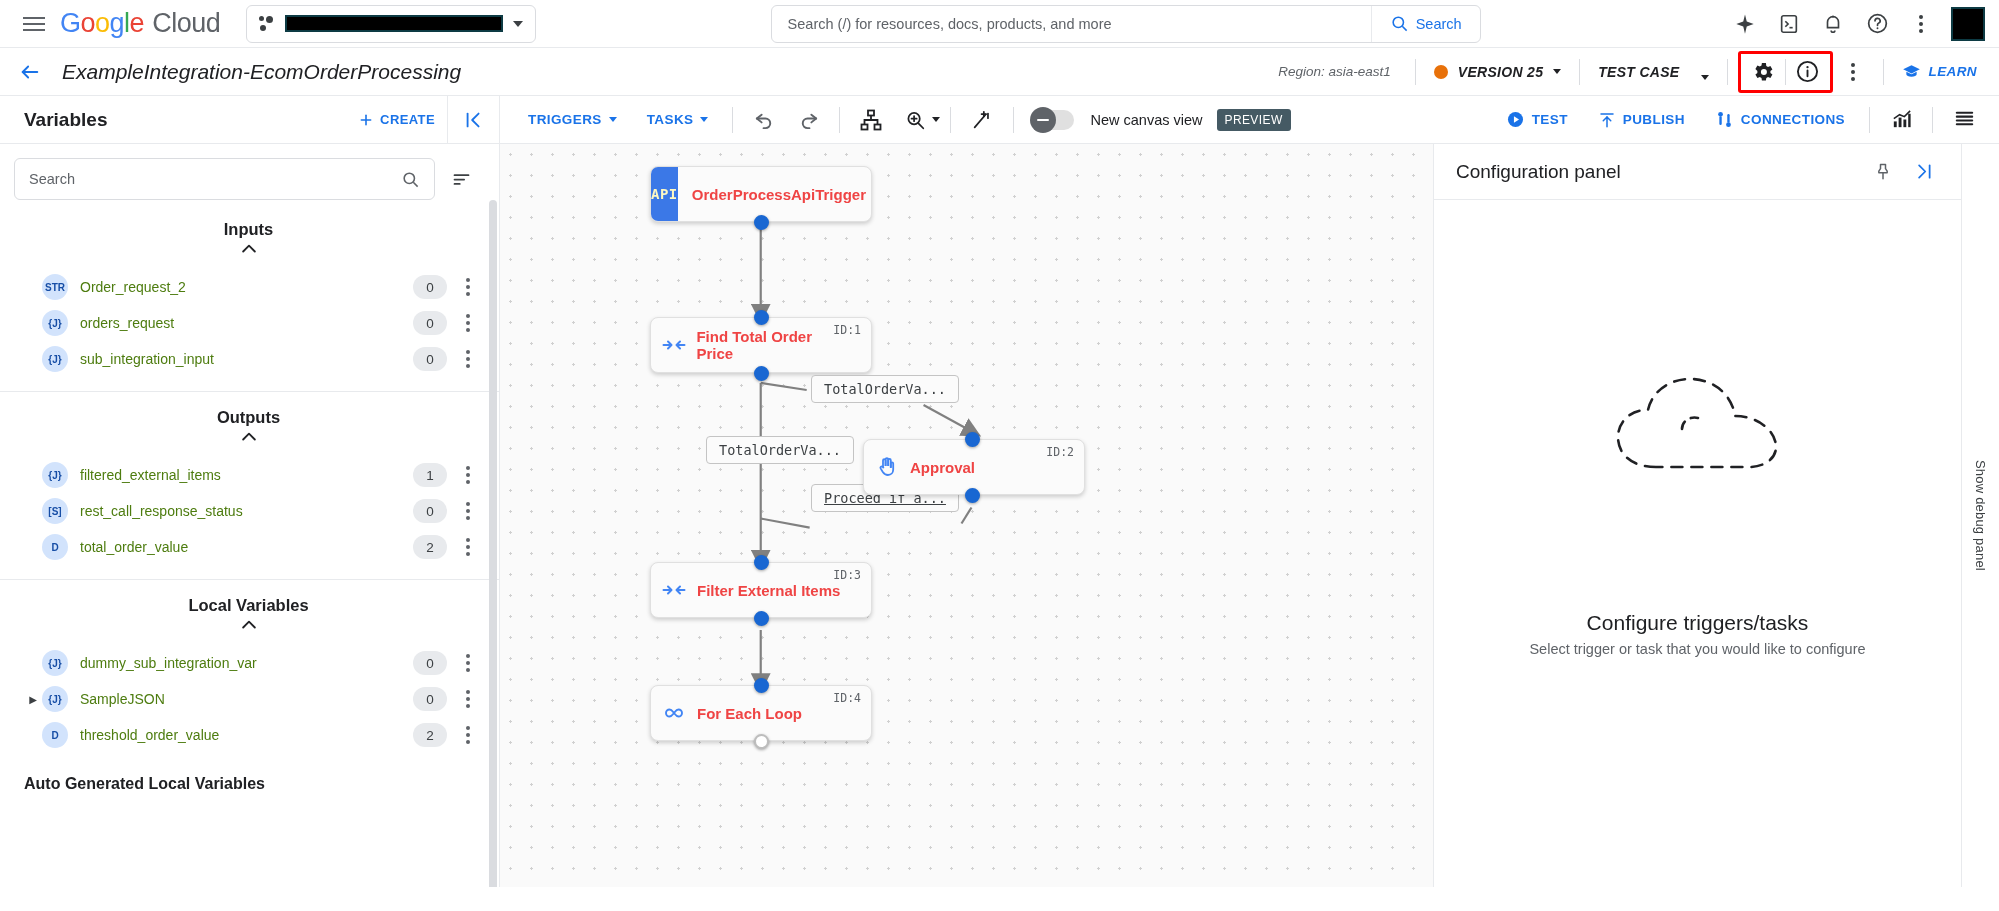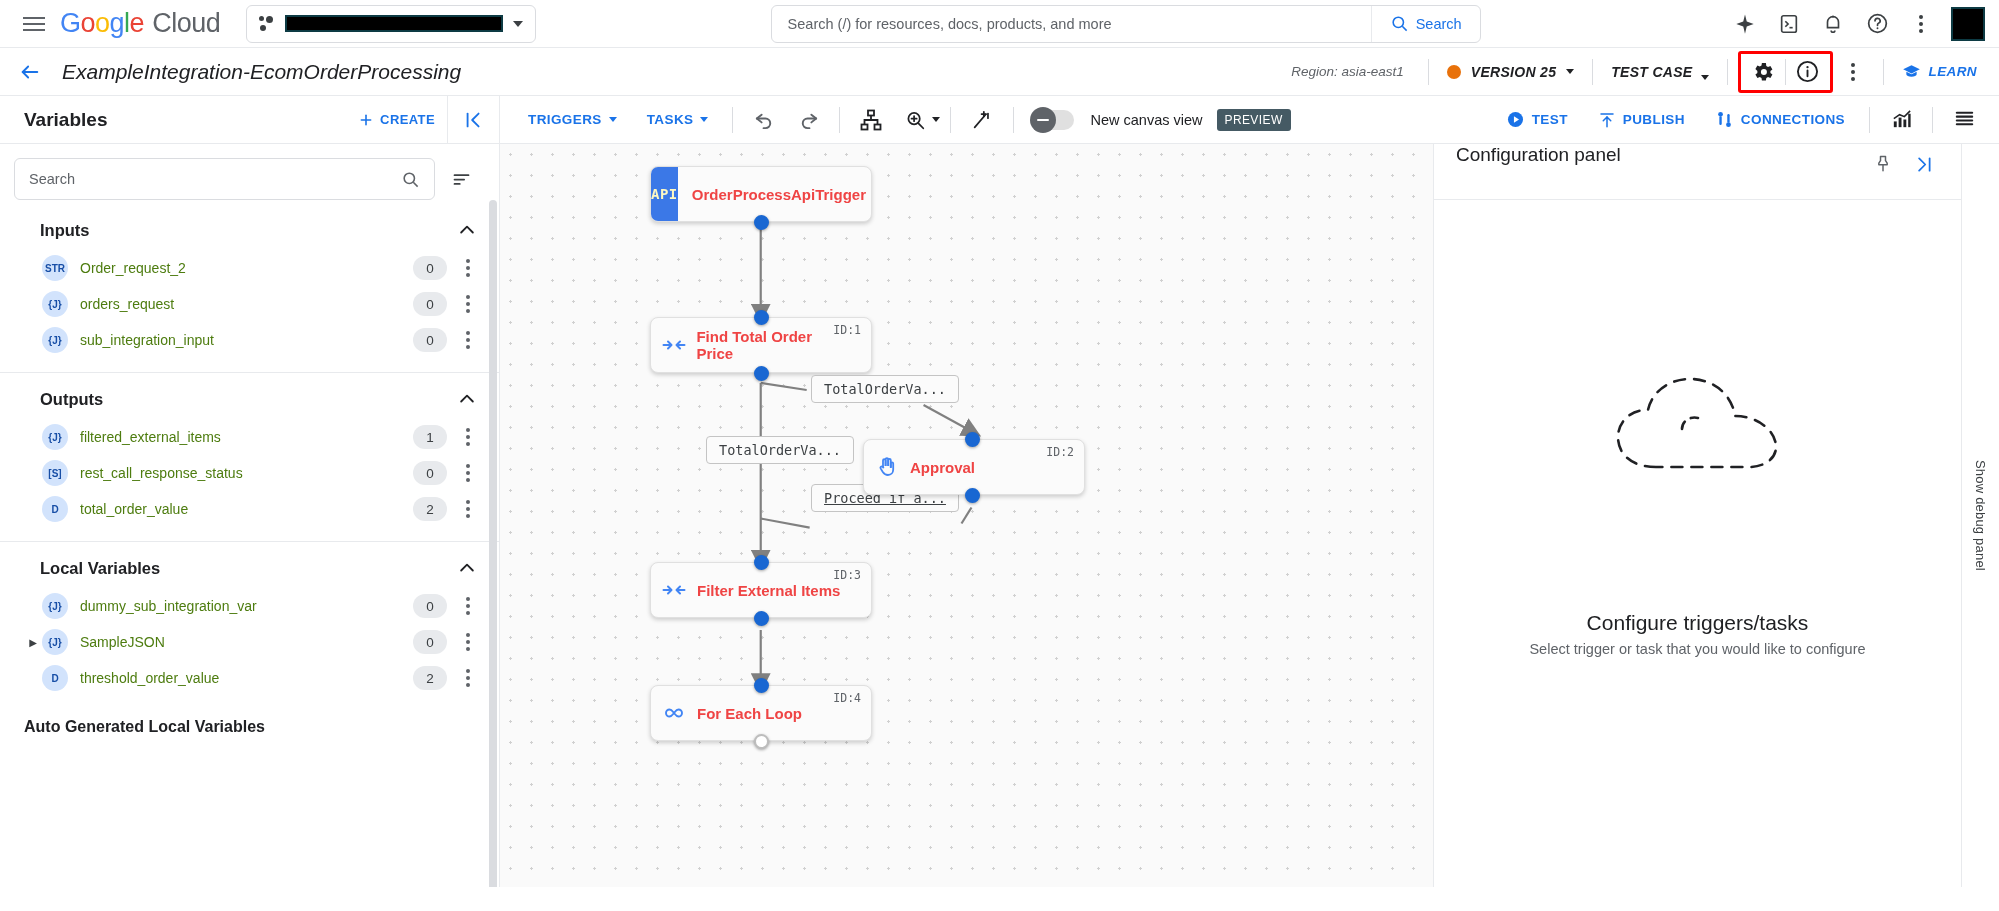--- a/index.html
+++ b/index.html
@@ -68,21 +68,21 @@
   }
   .back-arrow { width: 40px; height:40px; display:flex;align-items:center;justify-content:center;
     color:#1a73e8; cursor:pointer; border-radius:50%; }
   .page-title { font-size: 21px; color: #202124; margin-left: 12px; font-weight: 400; }
   .hdr-spacer { flex: 1; }
   .region-text { font-size: 13.5px; color: #5f6368; margin-right: 14px; }
   .vsep { width:1px; height: 26px; background:#dadce0; margin: 0 10px; }
   .version-chip { display:flex; align-items:center; gap:10px; font-size:14px; font-weight:bold;
     color:#202124; letter-spacing:.3px; cursor:pointer; padding: 0 8px;}
   .dot-orange { width:14px;height:14px;border-radius:50%; background:#E8710A; }
-  .testcase-chip { display:flex;align-items:flex-end;gap:8px;font-size:14px;font-weight:bold;
+  .testcase-chip { display:flex;align-items:flex-end;gap:21px;font-size:14px;font-weight:bold;
     color:#202124; letter-spacing:.3px;cursor:pointer;padding:0 8px;}
   .caret-sm { width:0;height:0;border-left:4.5px solid transparent;border-right:4.5px solid transparent;
     border-top:5.5px solid #202124; }
   .redbox { display:flex; align-items:center; border:3px solid #FF0000; border-radius:3px;
     height: 42px; padding: 0 2px; }
   .redbox .ticon { width: 40px; height:36px; }
   .learn-btn { display:flex; align-items:center; gap:8px; color:#1a73e8; font-size:13.5px;
     font-weight:bold; letter-spacing:.4px; cursor:pointer; padding: 0 8px;}
 
   
@@ -103,21 +103,21 @@
     background:#dadce0; border-radius:4px; }
   .searchrow { display:flex; align-items:center; gap:6px; padding: 14px 18px 10px 14px; }
   .var-search { flex:1; display:flex;align-items:center; height:42px; border:1px solid #dadce0;
     border-radius:6px; padding: 0 14px; }
   .var-search input { flex:1;border:none;outline:none;font-size:14.5px;color:#3c4043;
     font-family:"Liberation Sans",sans-serif; background:transparent;}
   .var-search input::placeholder{color:#5f6368;}
   .sort-icon { width:40px;height:40px;display:flex;align-items:center;justify-content:center;
     cursor:pointer;color:#3c4043;}
   .group { padding: 0 0 8px 0; }
-  .group-head { display:flex; align-items:center; padding: 10px 22px 10px 40px; cursor:pointer; }
+  .group-head { display:flex; align-items:center; padding: 10px 22px 10px 20px; cursor:pointer;flex-direction:column; }
   .group-title { flex:1; font-size:16.5px; font-weight:bold; color:#202124; }
   .chev { color:#202124; }
   .divider { height:1px; background:#e8eaed; margin: 6px 0; }
   .var-row { display:flex; align-items:center; padding: 4px 18px 4px 24px; height: 36px; cursor:pointer;}
   .expander { width: 18px; display:flex; align-items:center; justify-content:center;
     color:#3c4043; font-size:10px; }
   .type-badge { width:26px;height:26px;border-radius:50%;background:#d2e3fc;color:#174ea6;
     display:flex;align-items:center;justify-content:center;font-size:10px;font-weight:bold;
     margin-right: 12px; flex-shrink:0;}
   .var-name { flex:1; font-size:14px; color:#4d7c0f; }
@@ -170,21 +170,21 @@
   .port.hollow { background:#fff; border:2px solid #bdbdbd; }
   .edge-label { position:absolute; height: 28px; background:#fbfbfb; border:1px solid #c4c4c4;
     border-radius:4px; display:flex;align-items:center;justify-content:center;
     font-size:13.5px; color:#3c4043; font-family:"DejaVu Sans Mono", monospace;
     padding: 0 10px; white-space:nowrap; }
   .flow-svg { position:absolute; left:0; top:0; width:100%; height:100%; pointer-events:none; }
 
   
   .configpanel { width: 528px; min-width:528px; display:flex; flex-direction:column;
     border-left:1px solid #e8eaed; background:#fff; }
-  .cp-head { height: 56px; min-height:56px; display:flex;
+  .cp-head { height: 56px; min-height:56px; display:flex;align-items:center;
     padding: 0 18px 0 22px; border-bottom:1px solid #e8eaed; }
   .cp-title { flex:1; font-size:19px; color:#202124; }
   .cp-icon { width:40px;height:40px;display:flex;align-items:center;justify-content:center;
     cursor:pointer; }
   .cp-body { flex:1; display:flex; flex-direction:column; align-items:center;
     justify-content:center; gap: 6px; padding-bottom: 60px; }
   .cloud-art { margin-bottom: 120px; }
   .cp-h { font-size: 21px; color:#202124; }
   .cp-sub { font-size: 14.5px; color:#5f6368; }
 

